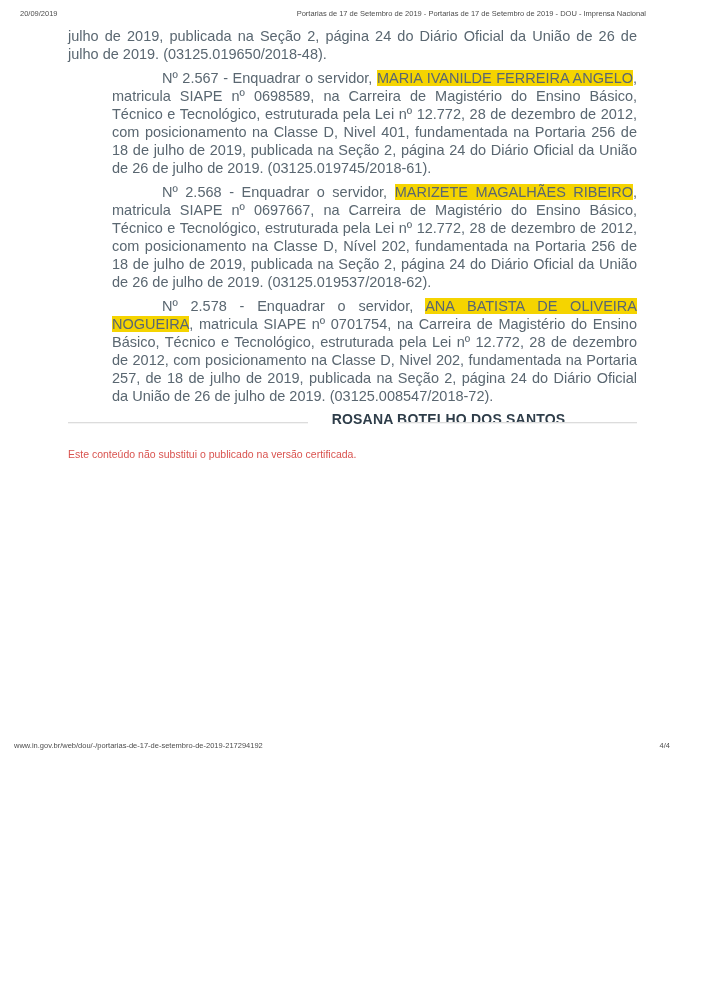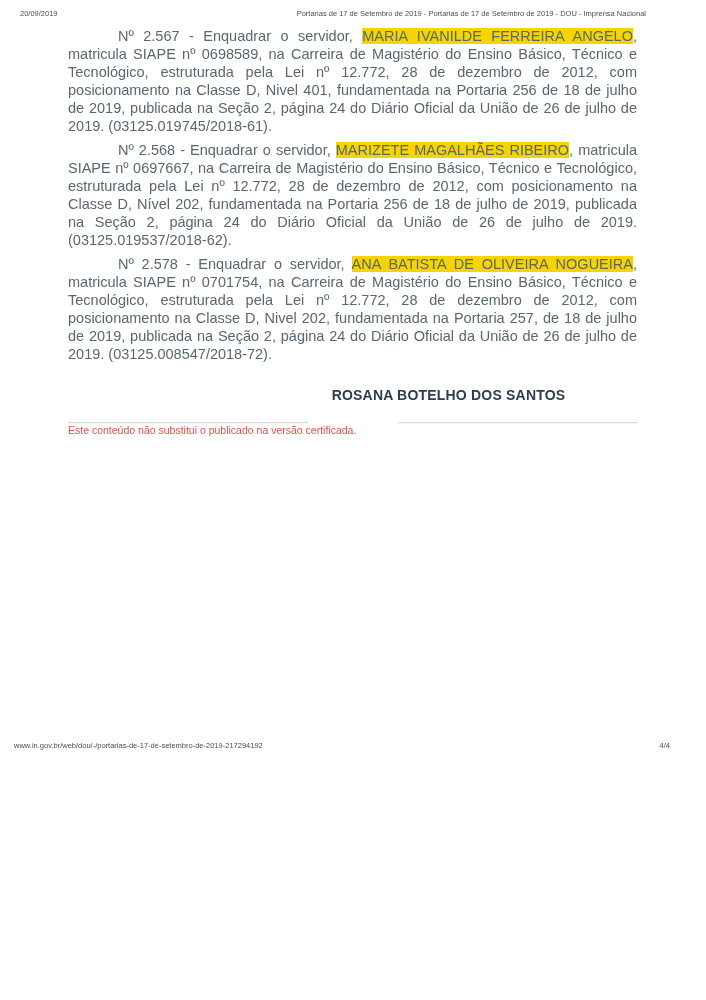--- a/index.html
+++ b/index.html
@@ -29,27 +29,27 @@
     padding-top: 27px;
     color: var(--body-text, #5a6771);
   }
   .body-par {
     font-size: 14.5px;
     line-height: 18px;
     text-align: justify;
     margin-bottom: 6px;
     color: var(--body-text, #5a6771);
   }
-  .body-par.indent { text-indent: 50px; }
+  .body-par.indent { text-indent: 50px; margin-left: 44px; }
   .hl {
     background: var(--highlight, #f5d400);
     color: var(--body-text, #5a6771);
   }
   .signature {
-    margin-top: 24px;
+    margin-top: 6px;
     padding-left: 192px;
     text-align: center;
     font-weight: bold;
     font-size: 14px;
     letter-spacing: 0.2px;
     color: var(--signature, #2e3d49);
   }
   .disclaimer {
     margin-top: 21px;
     font-size: 10.5px;
@@ -80,20 +80,21 @@
 
 <div class="page">
 
   <div class="print-header">
     <span class="hdate">20/09/2019</span>
     <span class="htitle">Portarias de 17 de Setembro de 2019 - Portarias de 17 de Setembro de 2019 - DOU - Imprensa Nacional</span>
   </div>
 
   <div class="content">
     <div>
+        <p class="body-par"><span>julho de 2019, publicada na Seção 2, página 24 do Diário Oficial da União de 26 de julho de 2019. (03125.019650/2018-48).</span></p>
         <p class="body-par indent"><span>Nº 2.567 - Enquadrar o servidor, </span><span class="hl">MARIA IVANILDE FERREIRA ANGELO</span><span>, matricula SIAPE nº 0698589, na Carreira de Magistério do Ensino Básico, Técnico e Tecnológico, estruturada pela Lei nº 12.772, 28 de dezembro de 2012, com posicionamento na Classe D, Nivel 401, fundamentada na Portaria 256 de 18 de julho de 2019, publicada na Seção 2, página 24 do Diário Oficial da União de 26 de julho de 2019. (03125.019745/2018-61).</span></p>
         <p class="body-par indent"><span>Nº 2.568 - Enquadrar o servidor, </span><span class="hl">MARIZETE MAGALHÃES RIBEIRO</span><span>, matricula SIAPE nº 0697667, na Carreira de Magistério do Ensino Básico, Técnico e Tecnológico, estruturada pela Lei nº 12.772, 28 de dezembro de 2012, com posicionamento na Classe D, Nível 202, fundamentada na Portaria 256 de 18 de julho de 2019, publicada na Seção 2, página 24 do Diário Oficial da União de 26 de julho de 2019. (03125.019537/2018-62).</span></p>
         <p class="body-par indent"><span>Nº 2.578 - Enquadrar o servidor, </span><span class="hl">ANA BATISTA DE OLIVEIRA NOGUEIRA</span><span>, matricula SIAPE nº 0701754, na Carreira de Magistério do Ensino Básico, Técnico e Tecnológico, estruturada pela Lei nº 12.772, 28 de dezembro de 2012, com posicionamento na Classe D, Nivel 202, fundamentada na Portaria 257, de 18 de julho de 2019, publicada na Seção 2, página 24 do Diário Oficial da União de 26 de julho de 2019. (03125.008547/2018-72).</span></p>
       </div>
     <div class="signature">ROSANA BOTELHO DOS SANTOS</div>
     <div class="disclaimer">Este conteúdo não substitui o publicado na versão certificada.</div>
   </div>
 
   <div class="divider left"></div>
   <div class="divider right"></div>

